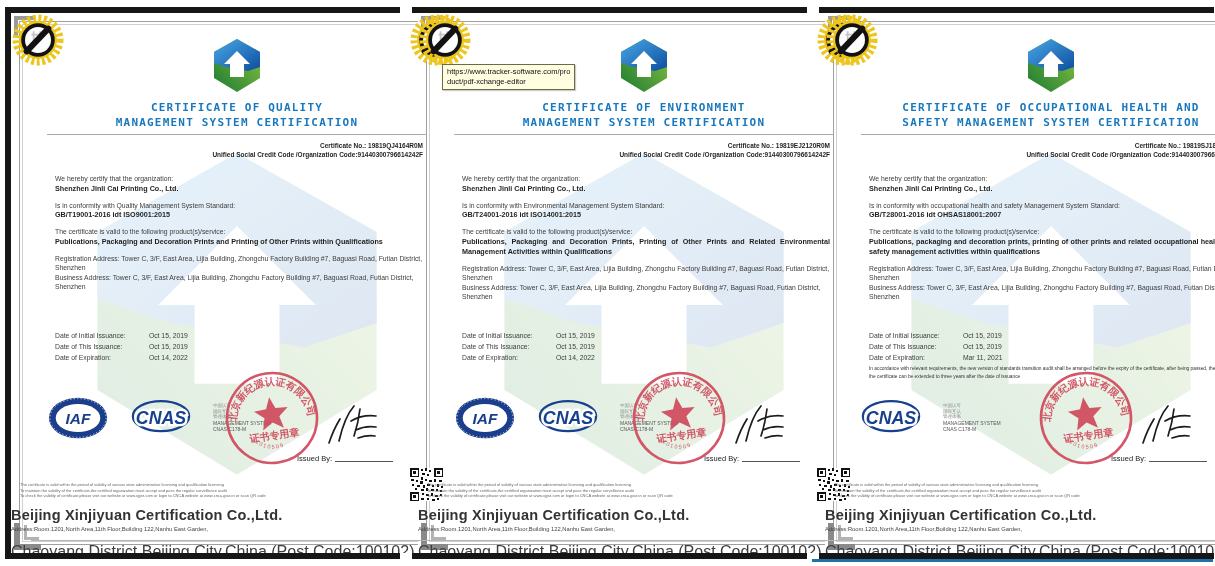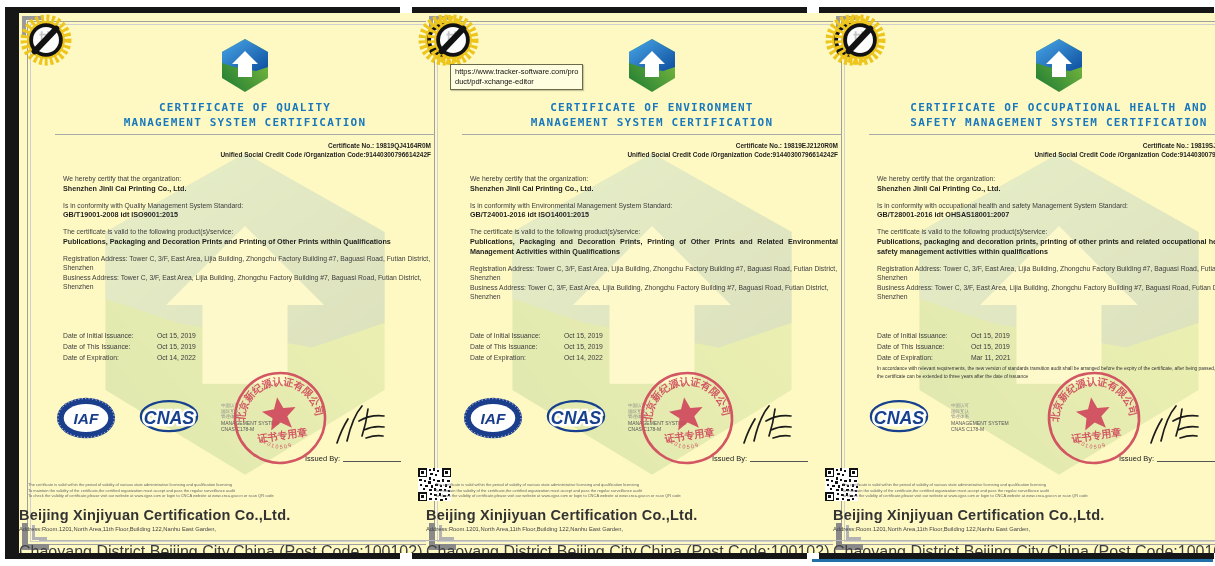--- a/index.html
+++ b/index.html
@@ -4,21 +4,21 @@
 <style>
   :root{
     --title-blue:#1878be; --seal-red:#d0495c; --cnas-blue:#17418e; --iaf-blue:#1a3e8c;
     --badge-yellow:#edc51c; --frame-gray:#9f9f9f; --ink:#3d3d3d; --ink-bold:#1f1f1f;
   }
   *{margin:0;padding:0;box-sizing:border-box;}
   html,body{width:1215px;height:566px;background:#fff;overflow:hidden;
     font-family:"Liberation Sans",sans-serif;color:var(--ink);}
   .row{position:absolute;left:5px;top:7px;display:flex;gap:12px;}
   .cert{width:395px;height:552px;background:#161616;padding:6px;flex:0 0 auto;}
-  .inner{position:relative;width:452px;height:540px;background:#fef9c3;overflow:hidden;margin-left:8px;}
+  .inner{position:relative;width:452px;height:540px;background:#ffffff;overflow:hidden;}
 
   
   .frame-a{position:absolute;inset:8px;border:1px solid var(--frame-gray);pointer-events:none;}
   .frame-b{position:absolute;inset:11px;border:1px solid #cfcfcf;pointer-events:none;}
   .br{position:absolute;}
   .br-bl{left:3px;bottom:3px;width:27px;height:27px;border-left:6px solid #8a8a8a;border-bottom:6px solid #8a8a8a;}
   .br-bl2{left:13px;bottom:13px;width:15px;height:15px;border-left:3px solid #b3b3b3;border-bottom:3px solid #b3b3b3;}
   .br-br{right:3px;bottom:3px;width:27px;height:27px;border-right:6px solid #8a8a8a;border-bottom:6px solid #8a8a8a;}
   .br-br2{right:13px;bottom:13px;width:15px;height:15px;border-right:3px solid #b3b3b3;border-bottom:3px solid #b3b3b3;}
   .br-tl{left:3px;top:3px;width:20px;height:20px;border-left:4px solid #9a9a9a;border-top:4px solid #9a9a9a;}
@@ -141,21 +141,21 @@
         </div>
         <div>
           <span>Unified Social Credit Code /Organization Code:</span><span>91440300796614242F</span>
         </div>
       </div>
 
       <div class="body">
         <div>We hereby certify that the organization:</div>
         <div class="b gap">Shenzhen Jinli Cai Printing Co., Ltd.</div>
         <div>Is in conformity with Quality Management System Standard:</div>
-        <div class="b gap">GB/T19001-2008 idt ISO9001:2015</div>
+        <div class="b gap">GB/T19001-2016 idt ISO9001:2015</div>
         <div>The certificate is valid to the following product(s)/service:</div>
         <div class="b gap scope">Publications, Packaging and Decoration Prints and Printing of Other Prints within Qualifications</div>
         <div style="margin-top:4px">Registration Address: Tower C, 3/F, East Area, Lijia Building, Zhongchu Factory Building #7, Baguasi Road, Futian District, Shenzhen</div>
         <div>Business Address: Tower C, 3/F, East Area, Lijia Building, Zhongchu Factory Building #7, Baguasi Road, Futian District, Shenzhen</div>
       </div>
 
       <div class="dates">
         <div>
           <span class="lbl">Date of Initial Issuance:</span>
           <span>Oct 15, 2019</span>

